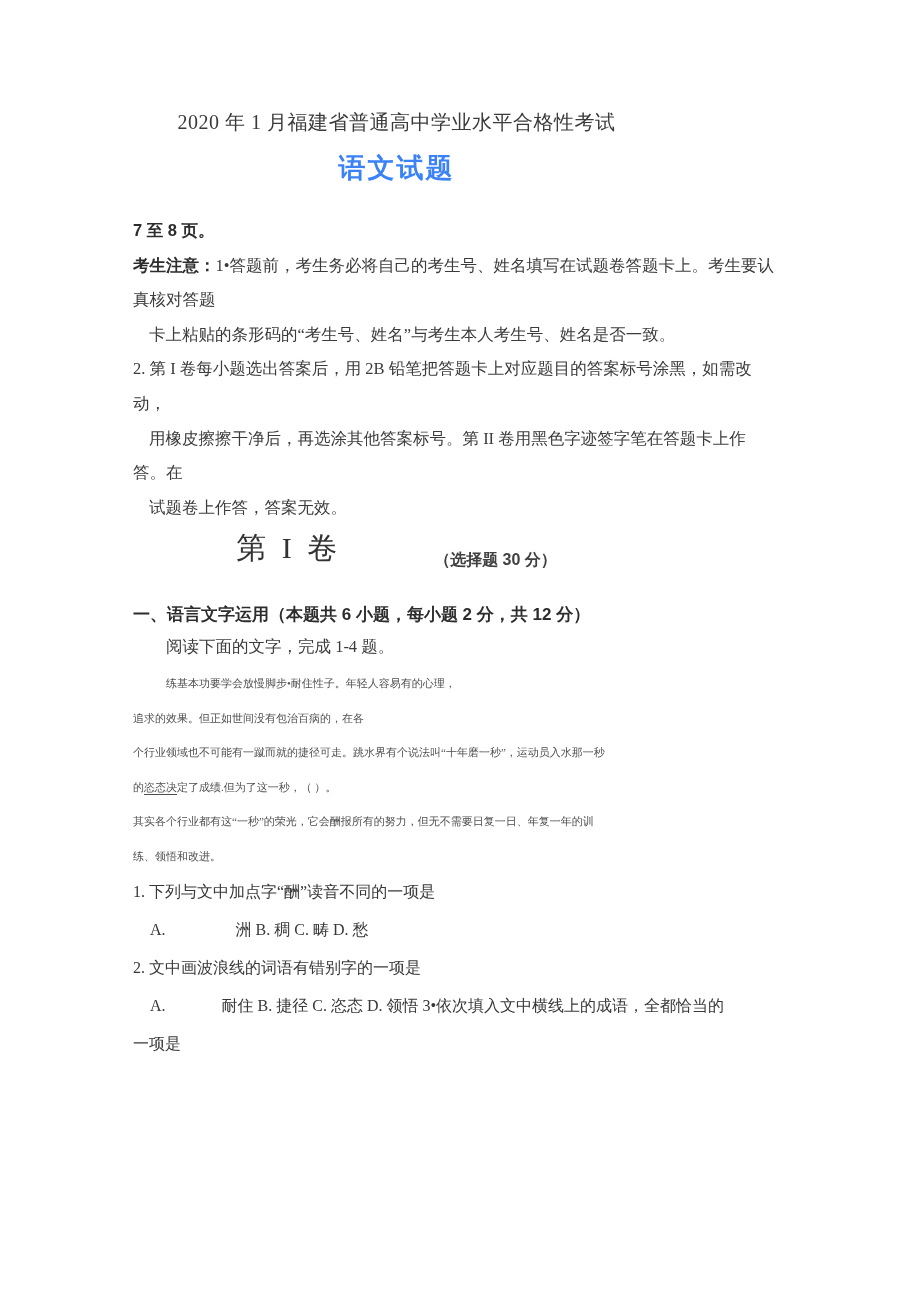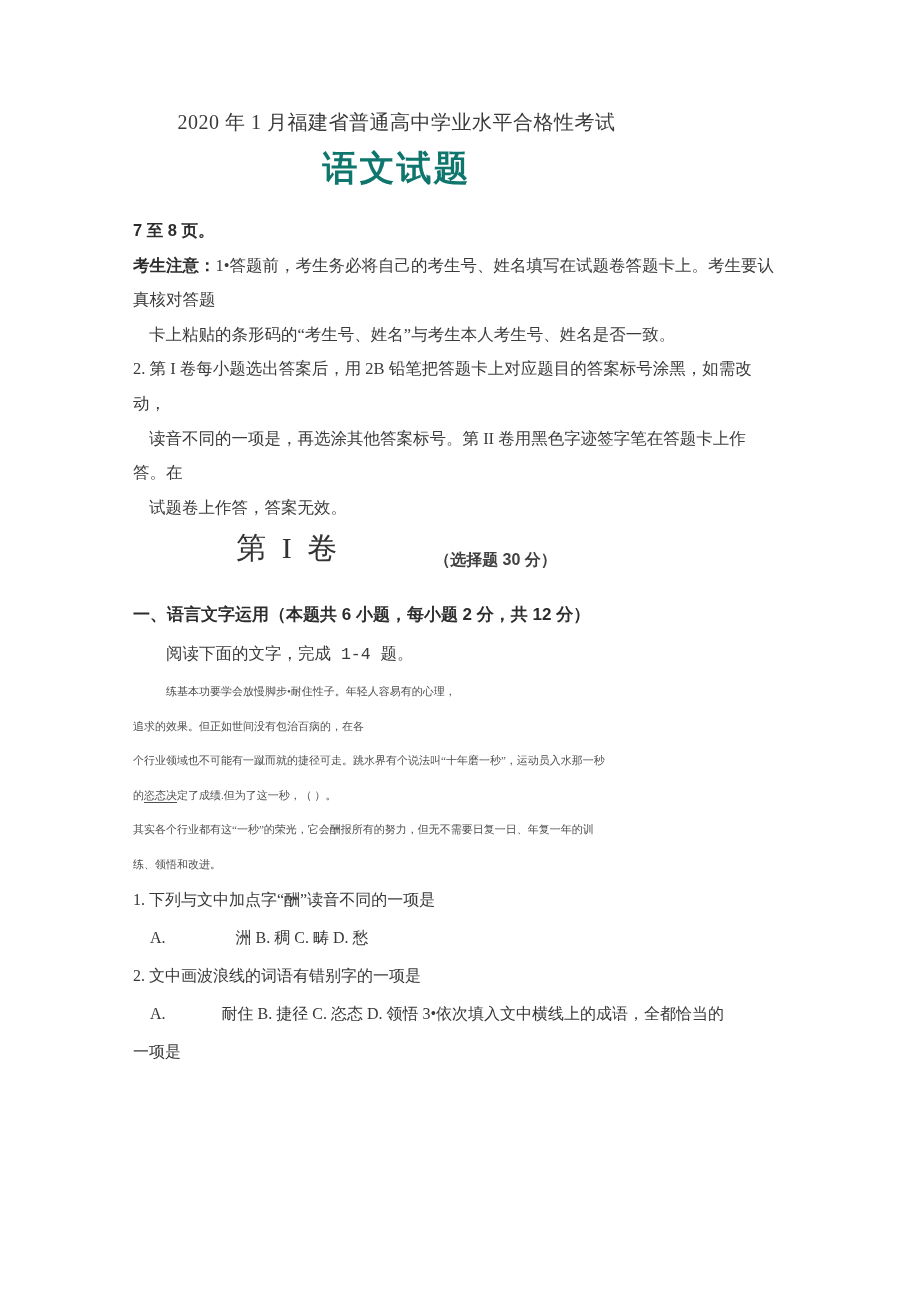--- a/index.html
+++ b/index.html
@@ -21,23 +21,23 @@
   .exam-session{
     font-size:20px;
     line-height:24px;
     color:#3a3a3a;
     letter-spacing:0.5px;
   }
   .subject-title{
     margin:14px 0 0 0;
     font-family:"Liberation Sans","DejaVu Sans",sans-serif;
     font-weight:bold;
-    font-size:35px;
+    font-size:27px;
     line-height:40px;
-    color:#0f766e;
+    color:#3b82f6;
     letter-spacing:2px;
   }
   .exam-info{
     margin-top:27px;
     font-family:"Liberation Sans","DejaVu Sans",sans-serif;
     font-weight:bold;
     font-size:17px;
     line-height:20px;
     color:#2c2c2c;
   }
@@ -87,25 +87,24 @@
   .part-heading{
     margin:27px 0 0 0;
     font-family:"Liberation Sans","DejaVu Sans",sans-serif;
     font-weight:bold;
     font-size:17px;
     line-height:24px;
     color:#2c2c2c;
     white-space:nowrap;
   }
   .reading-instruction{
-    margin:16px 0 0 0;
+    margin:8px 0 0 0;
     font-size:16.5px;
     line-height:24px;
     white-space:nowrap;
-    font-family:Liberation Mono, monospace;
   }
 
   
   .passage{margin-top:7px;}
   .p-line{
     margin:0;
     font-size:11px;
     line-height:34.5px;
     color:#4e4e4e;
     white-space:nowrap;
@@ -140,21 +139,21 @@
       <h1 class="subject-title">语文试题</h1>
     </header>
 
     <section class="notice">
       <p class="n-line bold-sans">7 至 8 页。</p>
       <p class="n-line"><span class="bold-sans">考生注意：</span><span>1•答题前，考生务必将自己的考生号、姓名填写在试题卷答题卡上。考生要认</span></p>
       <p class="n-line">真核对答题</p>
       <p class="n-line indent-1">卡上粘贴的条形码的“考生号、姓名”与考生本人考生号、姓名是否一致。</p>
       <p class="n-line">2. 第 I 卷每小题选出答案后，用 2B 铅笔把答题卡上对应题目的答案标号涂黑，如需改</p>
       <p class="n-line">动，</p>
-      <p class="n-line indent-1">读音不同的一项是，再选涂其他答案标号。第 II 卷用黑色字迹签字笔在答题卡上作</p>
+      <p class="n-line indent-1">用橡皮擦擦干净后，再选涂其他答案标号。第 II 卷用黑色字迹签字笔在答题卡上作</p>
       <p class="n-line">答。在</p>
       <p class="n-line indent-1">试题卷上作答，答案无效。</p>
     </section>
 
     <div class="volume-row">
       <span class="volume-title">第 I 卷</span>
       <span class="volume-score">（选择题 30 分）</span>
     </div>
 
     <h2 class="part-heading">一、语言文字运用（本题共 6 小题，每小题 2 分，共 12 分）</h2>

